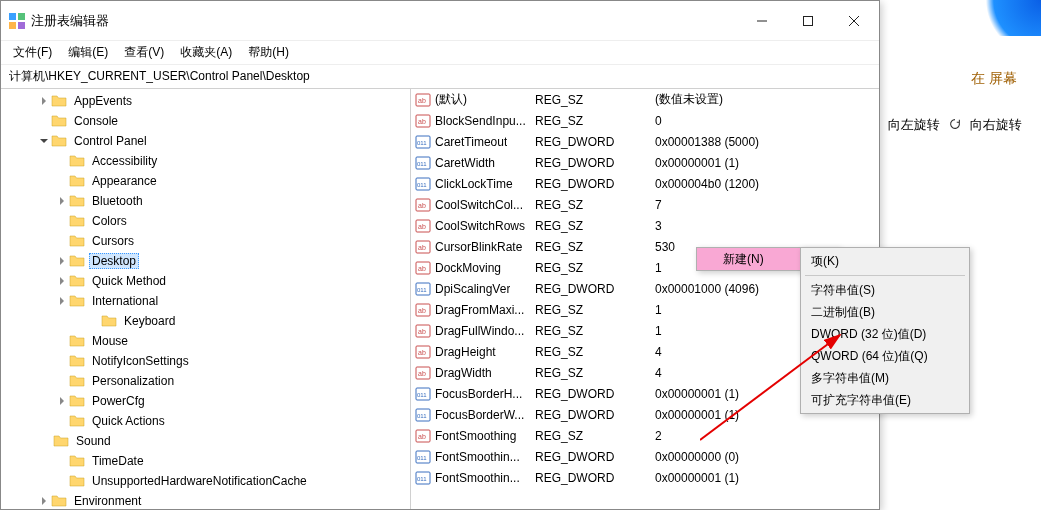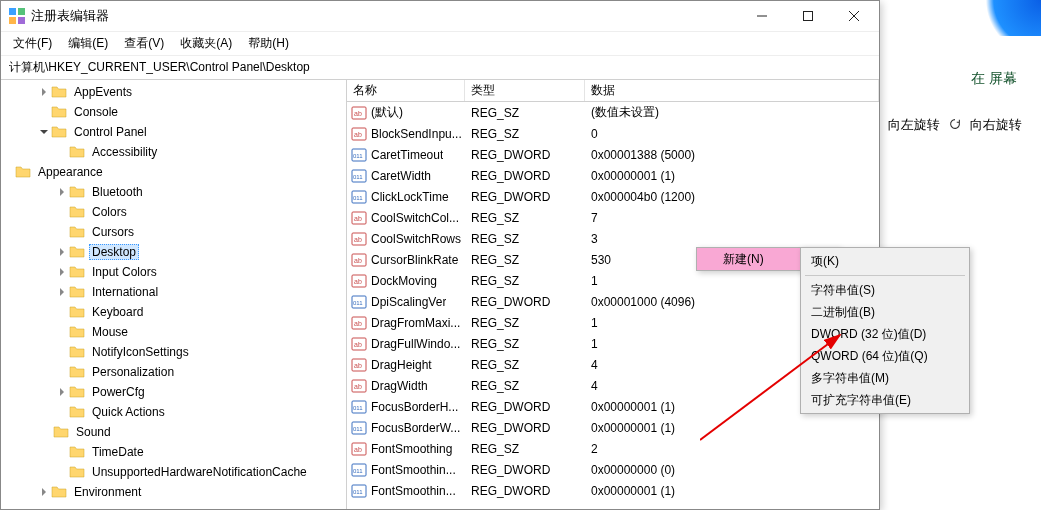--- a/index.html
+++ b/index.html
@@ -1,37 +1,37 @@
 <!DOCTYPE html>
 <html><head>
 <meta charset="utf-8">
 <style>
   * { box-sizing: border-box; margin: 0; padding: 0; }
   html, body { width: 1041px; height: 510px; font-family: "Segoe UI", "Microsoft YaHei", sans-serif; font-size: 12px; background: #fff; overflow: hidden; position: relative; }
   
   .bg { position: absolute; right: 0; top: 0; width: 180px; height: 510px; background: #fff; border-left: 1px solid #e0e0e0; z-index: 0; }
   .bg .corner { position: absolute; top: 0; right: 0; width: 70px; height: 36px; background: radial-gradient(circle at 100% 0%, #0a5fe6 0%, #1e90ff 60%, transparent 70%); }
-  .bg .screentxt { position: absolute; top: 70px; right: 24px; font-size: 14px; color: #14532d; }
+  .bg .screentxt { position: absolute; top: 70px; right: 24px; font-size: 14px; color: #a16207; }
   .bg .rotL { position: absolute; top: 116px; left: 4px; font-size: 13px; }
   .bg .rotR { position: absolute; top: 116px; left: 86px; font-size: 13px; }
   .bg .roticon { display: inline-block; width: 14px; height: 14px; margin-right: 4px; vertical-align: -2px; }
   .bg .roticon svg { width: 14px; height: 14px; }
 
   
   .win { position: absolute; left: 0; top: 0; width: 880px; height: 510px; border: 1px solid #888; background: #fff; display: flex; flex-direction: column; box-shadow: 2px 2px 8px rgba(0,0,0,0.2); z-index: 2; }
-  .titlebar { height: 31px; display: flex; align-items: center; padding: 0 2px 0 8px; border-bottom: 1px solid #eee; }
+  .titlebar { height: 40px; display: flex; align-items: center; padding: 0 2px 0 8px; border-bottom: 1px solid #eee; }
   .titlebar .appicon { width: 16px; height: 16px; margin-right: 6px; }
   .titlebar .title { flex: 1; font-size: 13px; }
   .winbtn { width: 46px; height: 30px; display: flex; align-items: center; justify-content: center; }
   .winbtn svg { width: 10px; height: 10px; fill: none; stroke: #222; stroke-width: 1; }
   .menubar { height: 24px; display: flex; align-items: center; padding: 0 4px; border-bottom: 1px solid #eee; }
   .menubar .mitem { padding: 2px 8px; font-size: 12px; }
   .addr { height: 24px; border-bottom: 1px solid #d0d0d0; display: flex; align-items: center; padding: 0 8px; font-size: 12px; background: #fff; }
   .body { flex: 1; display: flex; min-height: 0; }
-  .tree { width: 346px; border-right: 1px solid #d0d0d0; overflow: auto; padding: 2px 0; }
+  .tree { width: 410px; border-right: 1px solid #d0d0d0; overflow: auto; padding: 2px 0; }
   .tree .node { height: 20px; display: flex; align-items: center; white-space: nowrap; font-size: 12px; }
   .tree .arrow { width: 14px; height: 20px; display: flex; align-items: center; justify-content: center; color: #666; }
   .tree .arrow svg { width: 8px; height: 8px; fill: #666; }
   .tree .fld { width: 16px; height: 16px; margin-right: 4px; display: inline-block; }
   .tree .fld svg { width: 16px; height: 16px; }
   .tree .lbl { padding: 1px 3px; }
   .tree .sel .lbl { background: #d0e7ff; border: 1px dotted #3a99ff; padding: 0 2px; }
   .list { flex: 1; display: flex; flex-direction: column; min-width: 0; }
   .list .hdr { height: 22px; display: flex; border-bottom: 1px solid #d0d0d0; background: #fff; }
   .list .hdr .col { border-right: 1px solid #e4e4e4; padding: 2px 6px; font-size: 12px; }
@@ -145,21 +145,21 @@
             </svg></span>
           <span class="lbl">Control Panel</span>
         </div>
         <div class="node" style="padding-left: 54px;">
           <span class="arrow"></span>
           <span class="fld"><svg viewBox="0 0 16 16">
               <path d="M1 3h5l1.5 2H15v8H1z" fill="#ffd66e" stroke="#c9a227" stroke-width="0.5"></path>
             </svg></span>
           <span class="lbl">Accessibility</span>
         </div>
-        <div class="node" style="">
+        <div class="node" style="padding-left: 54px;">
           <span class="arrow"></span>
           <span class="fld"><svg viewBox="0 0 16 16">
               <path d="M1 3h5l1.5 2H15v8H1z" fill="#ffd66e" stroke="#c9a227" stroke-width="0.5"></path>
             </svg></span>
           <span class="lbl">Appearance</span>
         </div>
         <div class="node" style="padding-left: 54px;">
           <span class="arrow">
             <svg viewBox="0 0 8 8">
               <path d="M2 0 L6 4 L2 8 Z" fill="#888"></path>
@@ -197,34 +197,34 @@
         </div>
         <div class="node" style="padding-left: 54px;">
           <span class="arrow">
             <svg viewBox="0 0 8 8">
               <path d="M2 0 L6 4 L2 8 Z" fill="#888"></path>
             </svg>
           </span>
           <span class="fld"><svg viewBox="0 0 16 16">
               <path d="M1 3h5l1.5 2H15v8H1z" fill="#ffd66e" stroke="#c9a227" stroke-width="0.5"></path>
             </svg></span>
-          <span class="lbl">Input Colors</span>
+          <span class="lbl">Quick Method</span>
         </div>
         <div class="node" style="padding-left: 54px;">
           <span class="arrow">
             <svg viewBox="0 0 8 8">
               <path d="M2 0 L6 4 L2 8 Z" fill="#888"></path>
             </svg>
           </span>
           <span class="fld"><svg viewBox="0 0 16 16">
               <path d="M1 3h5l1.5 2H15v8H1z" fill="#ffd66e" stroke="#c9a227" stroke-width="0.5"></path>
             </svg></span>
           <span class="lbl">International</span>
         </div>
-        <div class="node" style="padding-left: 54px;">
+        <div class="node" style="padding-left: 54px; margin-left: 32px;">
           <span class="arrow"></span>
           <span class="fld"><svg viewBox="0 0 16 16">
               <path d="M1 3h5l1.5 2H15v8H1z" fill="#ffd66e" stroke="#c9a227" stroke-width="0.5"></path>
             </svg></span>
           <span class="lbl">Keyboard</span>
         </div>
         <div class="node" style="padding-left: 54px;">
           <span class="arrow"></span>
           <span class="fld"><svg viewBox="0 0 16 16">
               <path d="M1 3h5l1.5 2H15v8H1z" fill="#ffd66e" stroke="#c9a227" stroke-width="0.5"></path>
@@ -290,25 +290,20 @@
               <path d="M2 0 L6 4 L2 8 Z" fill="#888"></path>
             </svg>
           </span>
           <span class="fld"><svg viewBox="0 0 16 16">
               <path d="M1 3h5l1.5 2H15v8H1z" fill="#ffd66e" stroke="#c9a227" stroke-width="0.5"></path>
             </svg></span>
           <span class="lbl">Environment</span>
         </div>
       </div>
     <div class="list">
-      <div class="hdr">
-        <div class="col" style="width:118px">名称</div>
-        <div class="col" style="width:120px">类型</div>
-        <div class="col" style="flex:1">数据</div>
-      </div>
       <div class="rows" id="rows">
           <div class="row">
             <div class="c1">
               <span class="vicon"><svg viewBox="0 0 16 16">
                   <rect x="1" y="2" width="14" height="12" rx="1" fill="#fff" stroke="#c94f4f"></rect>
                   <text x="3" y="11" font-size="7" fill="#c94f4f" font-family="sans-serif">ab</text>
                 </svg></span>
               <span style="overflow:hidden;text-overflow:ellipsis;white-space:nowrap">(默认)</span>
             </div>
             <div class="c2">REG_SZ</div>

